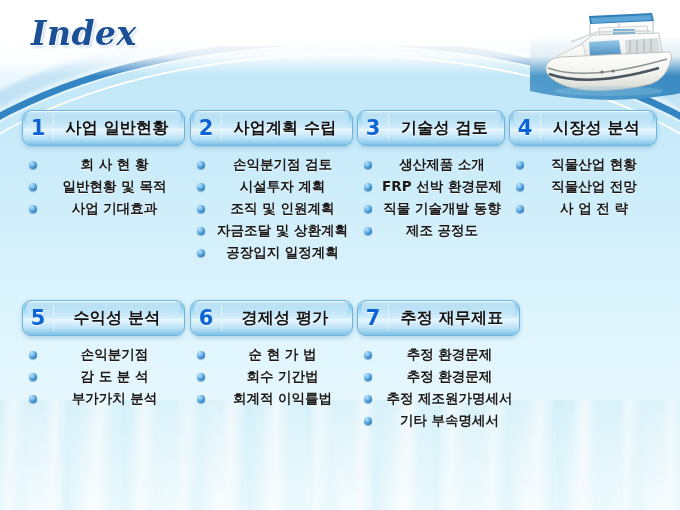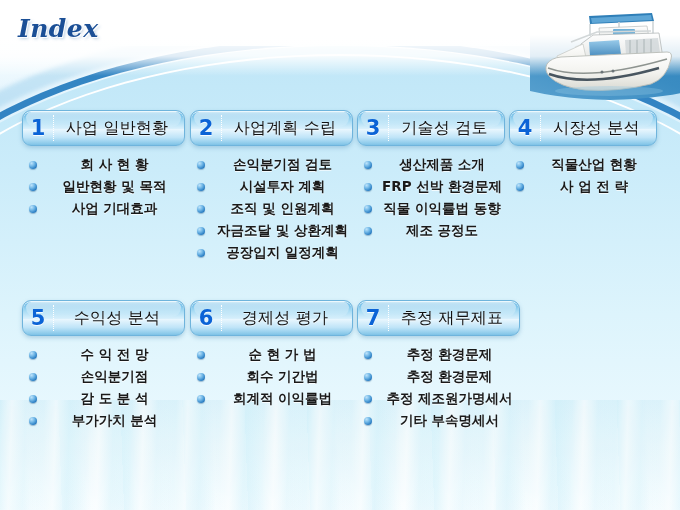--- a/index.html
+++ b/index.html
@@ -118,25 +118,25 @@
     position: absolute;
     right: -210px; top: -330px;
     width: 560px; height: 430px;
     border-radius: 50% / 50%;
     background: linear-gradient(200deg, #0d5c96 0%, #1b6fa8 40%, #3a8cc2 78%, #7bb8dd 100%);
   }
 
   
   .title {
     position: absolute;
-    left: 18px; top: 14px;
+    left: 31px; top: 14px;
     font-family: "DejaVu Serif", "Liberation Serif", serif;
     font-style: italic;
     font-weight: bold;
-    font-size: 25px;
+    font-size: 33px;
     letter-spacing: .5px;
     color: #1b4f96;
     text-shadow: 1px 1px 0 rgba(255,255,255,.9), 2px 2px 3px rgba(120,160,200,.45);
   }
 
   
   .boat {
     position: absolute;
     left: 527px; top: 2px;
     width: 152px; height: 100px;
@@ -194,21 +194,21 @@
     width: 0;
     height: 26px;
     border-left: 1px dotted #ffffff;
     flex: 0 0 auto;
     z-index: 2;
   }
   .sec-title {
     flex: 1 1 auto;
     text-align: center;
     font-size: 16px;
-    font-weight: normal;
+    font-weight: bold;
     color: #121212;
     letter-spacing: .2px;
     text-shadow: 0 1px 0 rgba(255,255,255,.6);
     padding-right: 4px;
     z-index: 2;
     white-space: nowrap;
   }
 
   .sec-list {
     list-style: none;
@@ -333,49 +333,49 @@
 
     <div class="col" style="left:357px; width:148px;">
       <div class="sec-head">
         <span class="sec-num">3</span>
         <span class="sec-div"></span>
         <span class="sec-title">기술성 검토</span>
       </div>
       <ul class="sec-list">
         <li>생산제품 소개</li>
         <li>FRP 선박 환경문제</li>
-        <li>직물 이익률법 동향</li>
+        <li>직물 기술개발 동향</li>
         <li>제조 공정도</li>
       </ul>
     </div>
 
     <div class="col" style="left:509px; width:148px;">
       <div class="sec-head">
         <span class="sec-num">4</span>
         <span class="sec-div"></span>
         <span class="sec-title">시장성 분석</span>
       </div>
       <ul class="sec-list">
         <li>직물산업 현황</li>
+        <li>직물산업 전망</li>
         <li>사 업 전 략</li>
       </ul>
     </div>
 
   </div>
 
   <div class="row row-2">
 
     <div class="col" style="left:22px; width:163px;">
       <div class="sec-head">
         <span class="sec-num">5</span>
         <span class="sec-div"></span>
         <span class="sec-title">수익성 분석</span>
       </div>
       <ul class="sec-list">
-        <li>수 익 전 망</li>
         <li>손익분기점</li>
         <li>감 도 분 석</li>
         <li>부가가치 분석</li>
       </ul>
     </div>
 
     <div class="col" style="left:190px; width:163px;">
       <div class="sec-head">
         <span class="sec-num">6</span>
         <span class="sec-div"></span>

